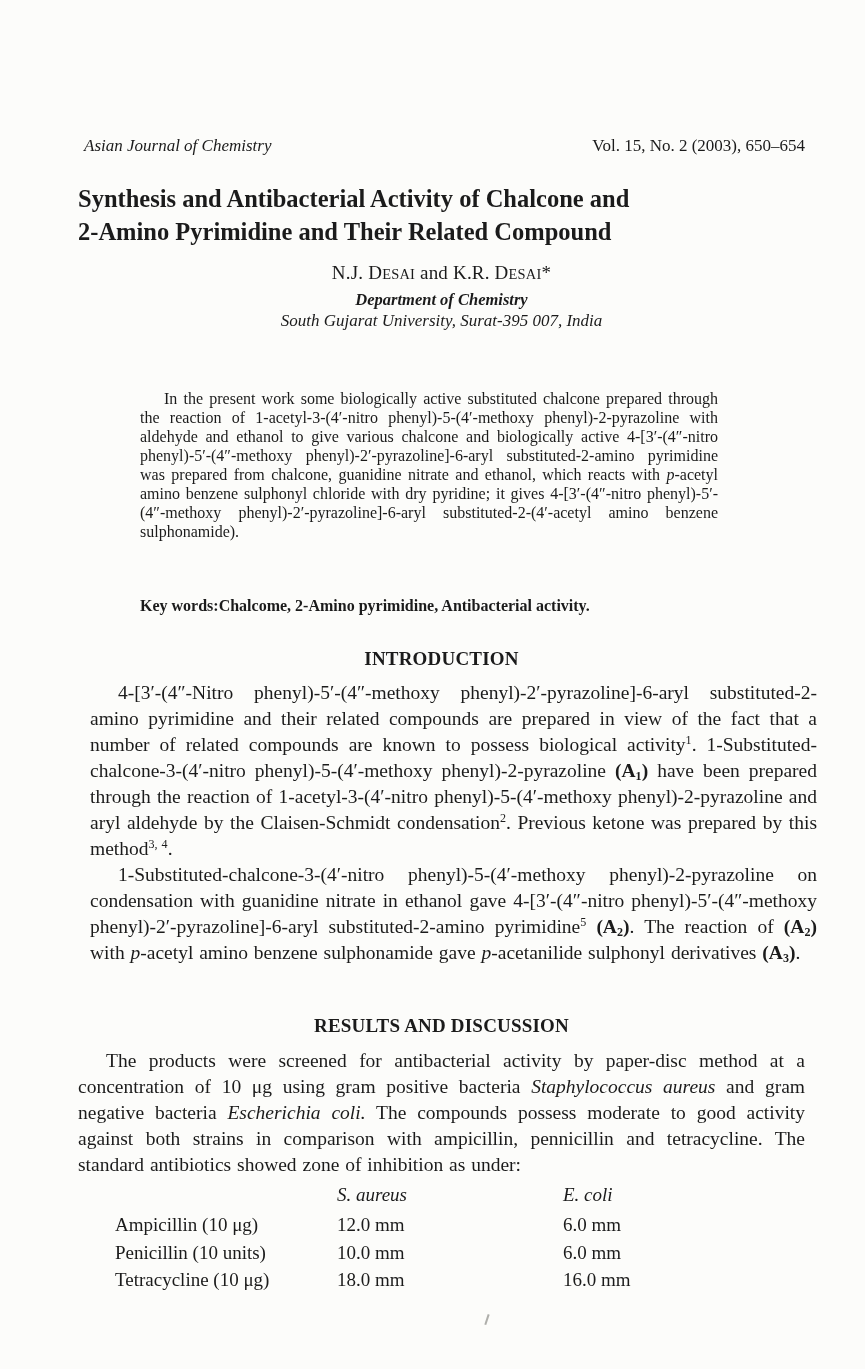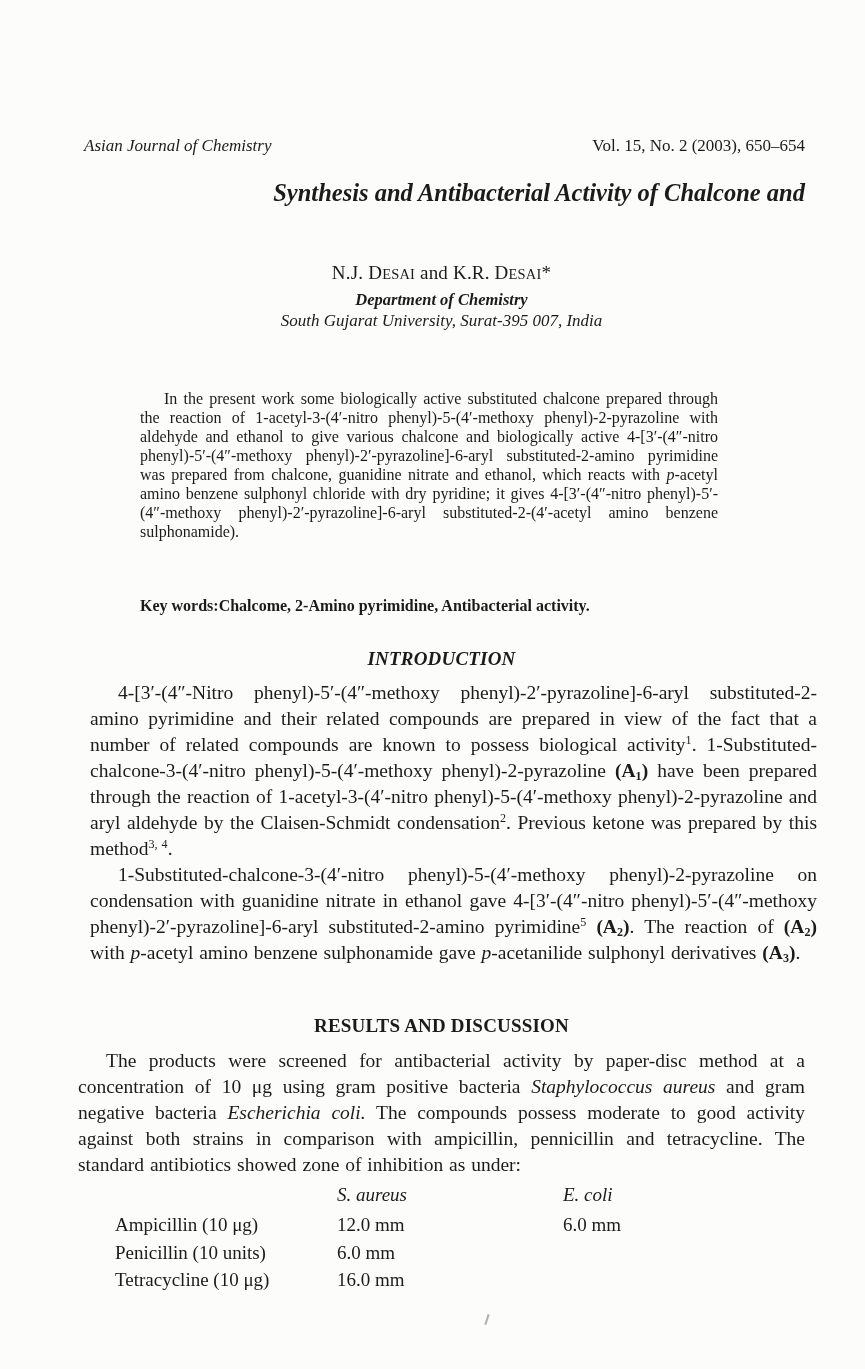--- a/index.html
+++ b/index.html
@@ -13,42 +13,42 @@
     margin:0 auto;
   }
   .inner{position:absolute;left:78px;top:0;width:727px;height:100%;}
 
   .hdr{position:absolute;top:136px;left:0;width:100%;
        display:flex;justify-content:space-between;align-items:baseline;
        font-size:17px;}
   .journal{font-style:italic;padding-left:6px;}
   .volume{font-style:normal;}
 
-  .title{position:absolute;top:176px;left:0;width:100%;
-         text-align:right;font-weight:bold;font-size:24.5px;line-height:33px;font-style:italic;}
+  .title{position:absolute;top:182px;left:0;width:100%;
+         text-align:left;font-weight:bold;font-size:24.5px;line-height:33px;}
 
   .authors{position:absolute;top:262px;left:0;width:100%;
            text-align:center;font-size:19px;letter-spacing:.2px;}
   .sc{font-size:.76em;}
   .aff1{position:absolute;top:290px;left:0;width:100%;
         text-align:center;font-size:16.5px;font-style:italic;font-weight:bold;}
   .aff2{position:absolute;top:311px;left:0;width:100%;
         text-align:center;font-size:17px;font-style:italic;}
 
   .abstract{position:absolute;top:389px;left:62px;width:578px;
             font-size:16px;line-height:19px;text-align:justify;}
   .abstract .indent{display:inline-block;width:24px;}
 
   .keywords{position:absolute;top:597px;left:62px;width:590px;
             font-size:16px;font-weight:bold;}
   .keywords .kwlabel{}
 
   .sechead{position:absolute;left:0;width:100%;text-align:center;
            font-weight:bold;font-size:19px;letter-spacing:.2px;}
-  .sechead.intro{top:648px;font-style:italic;}
+  .sechead.intro{top:648px;}
   .sechead.results{top:1015px;}
 
   .bodypara{font-size:19.5px;line-height:26px;text-align:justify;
             margin:0;text-indent:28px;word-spacing:1px;}
   .introblock{position:absolute;top:680px;left:12px;width:727px;}
   .resultsblock{position:absolute;top:1048px;left:0;width:727px;}
 
   sup{font-size:62%;line-height:0;vertical-align:baseline;position:relative;top:-0.55em;}
   sub{font-size:62%;line-height:0;vertical-align:baseline;position:relative;top:0.28em;}
 
@@ -66,20 +66,21 @@
 <div class="page">
   <div class="inner">
 
     <div class="hdr">
       <span class="journal">Asian Journal of Chemistry</span>
       <span class="volume">Vol. 15, No. 2 (2003), 650–654</span>
     </div>
 
     <div class="title">
       <div>Synthesis and Antibacterial Activity of Chalcone and</div>
+      <div>2-Amino Pyrimidine and Their Related Compound</div>
     </div>
 
     <div class="authors"><span>N.J. D</span><span class="sc">ESAI</span><span> and K.R. D</span><span class="sc">ESAI</span><span>*</span></div>
     <div class="aff1">Department of Chemistry</div>
     <div class="aff2">South Gujarat University, Surat-395 007, India</div>
 
     <div class="abstract"><span class="indent"></span><span><span>In the present work some biologically active substituted chalcone prepared through the reaction of 1-acetyl-3-(4′-nitro phenyl)-5-(4′-methoxy phenyl)-2-pyrazoline with aldehyde and ethanol to give various chalcone and biologically active 4-[3′-(4″-nitro phenyl)-5′-(4″-methoxy phenyl)-2′-pyrazoline]-6-aryl substituted-2-amino pyrimidine was prepared from chalcone, guanidine nitrate and ethanol, which reacts with </span><span style="font-style: italic;">p</span><span>-acetyl amino benzene sulphonyl chloride with dry pyridine; it gives 4-[3′-(4″-nitro phenyl)-5′-(4″-methoxy phenyl)-2′-pyrazoline]-6-aryl substituted-2-(4′-acetyl amino benzene sulphonamide).</span></span></div>
 
     <div class="keywords">
       <span class="kwlabel">Key words:</span><span>Chalcome, 2-Amino pyrimidine, Antibacterial activity.</span>
@@ -104,23 +105,25 @@
         <span class="bact">S. aureus</span>
         <span class="bact">E. coli</span>
       </div>
       <div class="trow">
         <span>Ampicillin (10 μg)</span>
         <span>12.0 mm</span>
         <span>6.0 mm</span>
       </div>
       <div class="trow">
         <span>Penicillin (10 units)</span>
+        <span>10.0 mm</span>
         <span>6.0 mm</span>
       </div>
       <div class="trow">
         <span>Tetracycline (10 μg)</span>
+        <span>18.0 mm</span>
         <span>16.0 mm</span>
       </div>
     </div>
 
     <div class="artifact"></div>
   </div>
 </div>
 
 </body></html>

